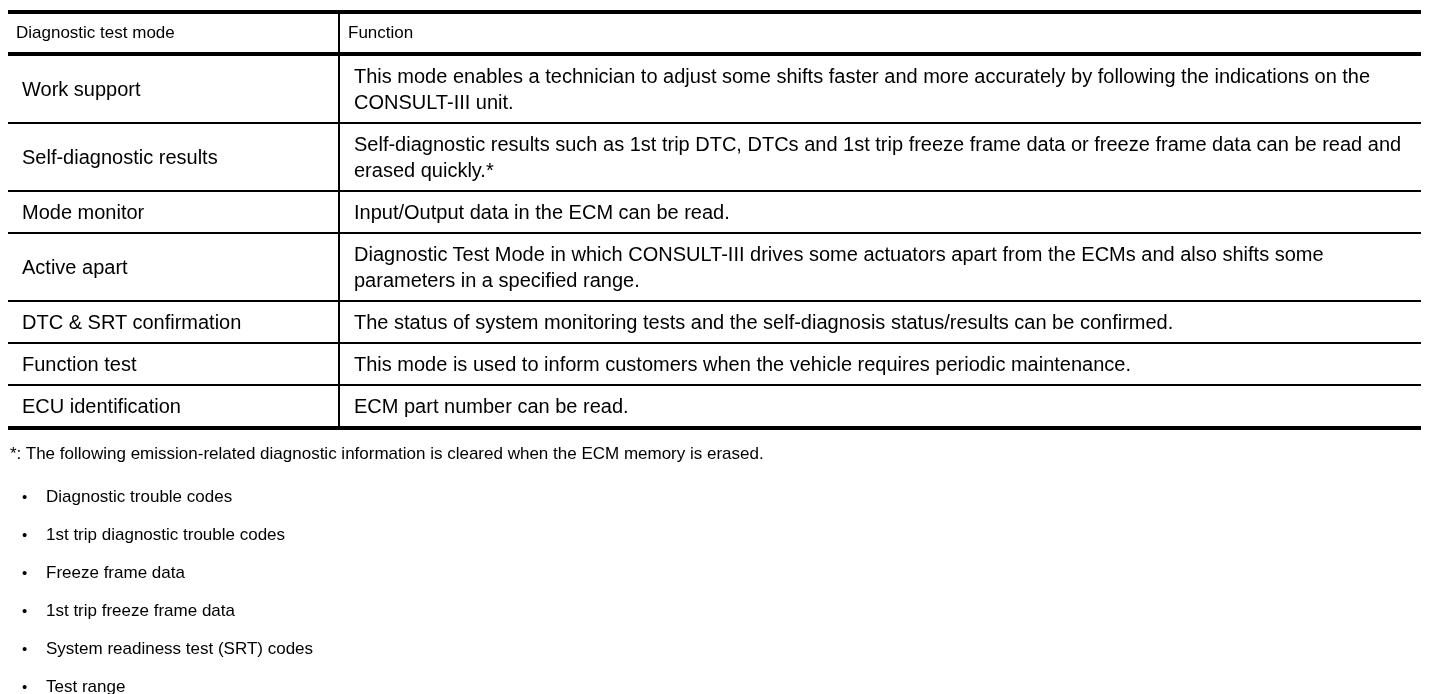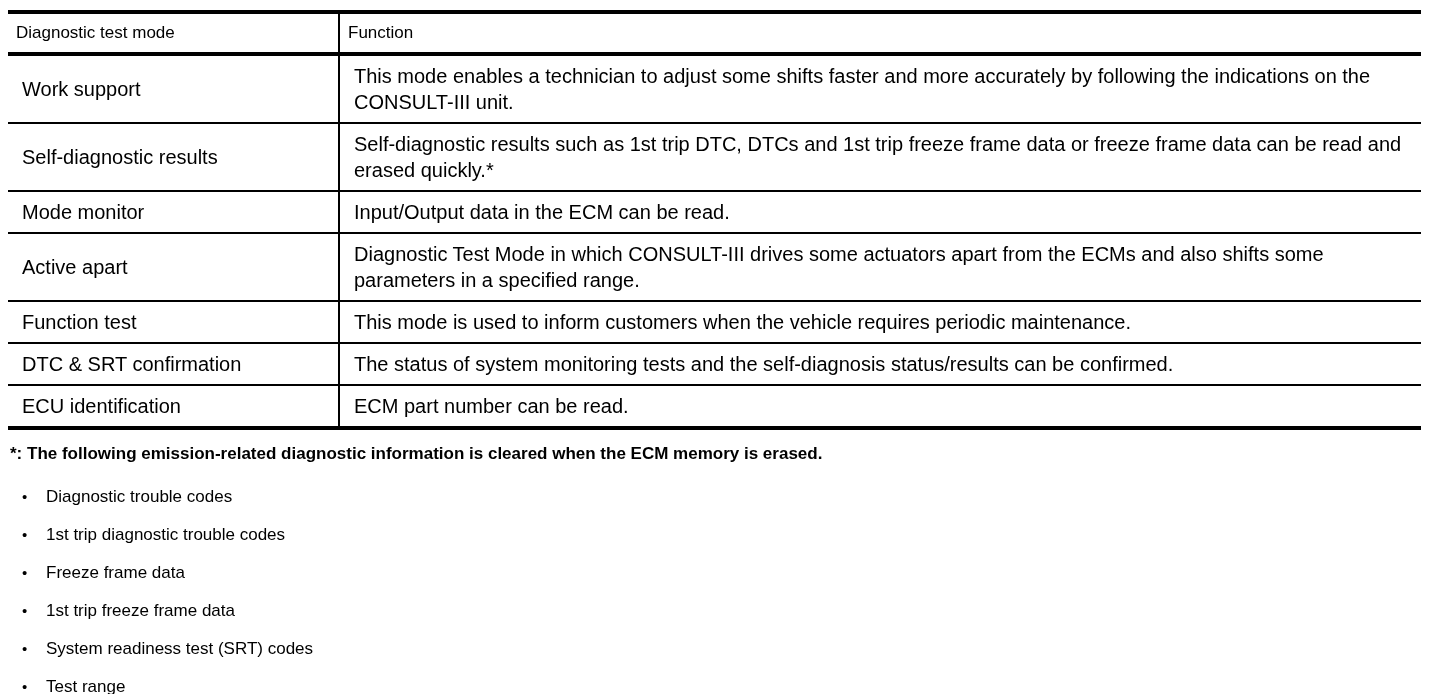--- a/index.html
+++ b/index.html
@@ -41,21 +41,20 @@
     width: 331px;
     border-right: 2px solid #000;
   }
   table.modes tbody tr:last-child td {
     border-bottom: none;
   }
   .footnote {
     margin: 12px 0 0 2px;
     font-size: 17px;
     line-height: 24px;
-    font-weight: bold;
   }
   ul.bullets {
     list-style: none;
     margin-top: 18px;
   }
   ul.bullets li {
     display: flex;
     align-items: flex-start;
     font-size: 17px;
     line-height: 26px;
@@ -91,26 +90,26 @@
       </tr>
       <tr>
         <td>Mode monitor</td>
         <td>Input/Output data in the ECM can be read.</td>
       </tr>
       <tr>
         <td>Active apart</td>
         <td>Diagnostic Test Mode in which CONSULT-III drives some actuators apart from the ECMs and also shifts some parameters in a specified range.</td>
       </tr>
       <tr>
+        <td>DTC &amp; SRT confirmation</td>
+        <td>The status of system monitoring tests and the self-diagnosis status/results can be confirmed.</td>
+      </tr>
+      <tr>
         <td>Function test</td>
         <td>This mode is used to inform customers when the vehicle requires periodic maintenance.</td>
-      </tr>
-      <tr>
-        <td>DTC &amp; SRT confirmation</td>
-        <td>The status of system monitoring tests and the self-diagnosis status/results can be confirmed.</td>
       </tr>
       <tr>
         <td>ECU identification</td>
         <td>ECM part number can be read.</td>
       </tr>
     </tbody>
   </table>
 
   <p class="footnote">*: The following emission-related diagnostic information is cleared when the ECM memory is erased.</p>
 

